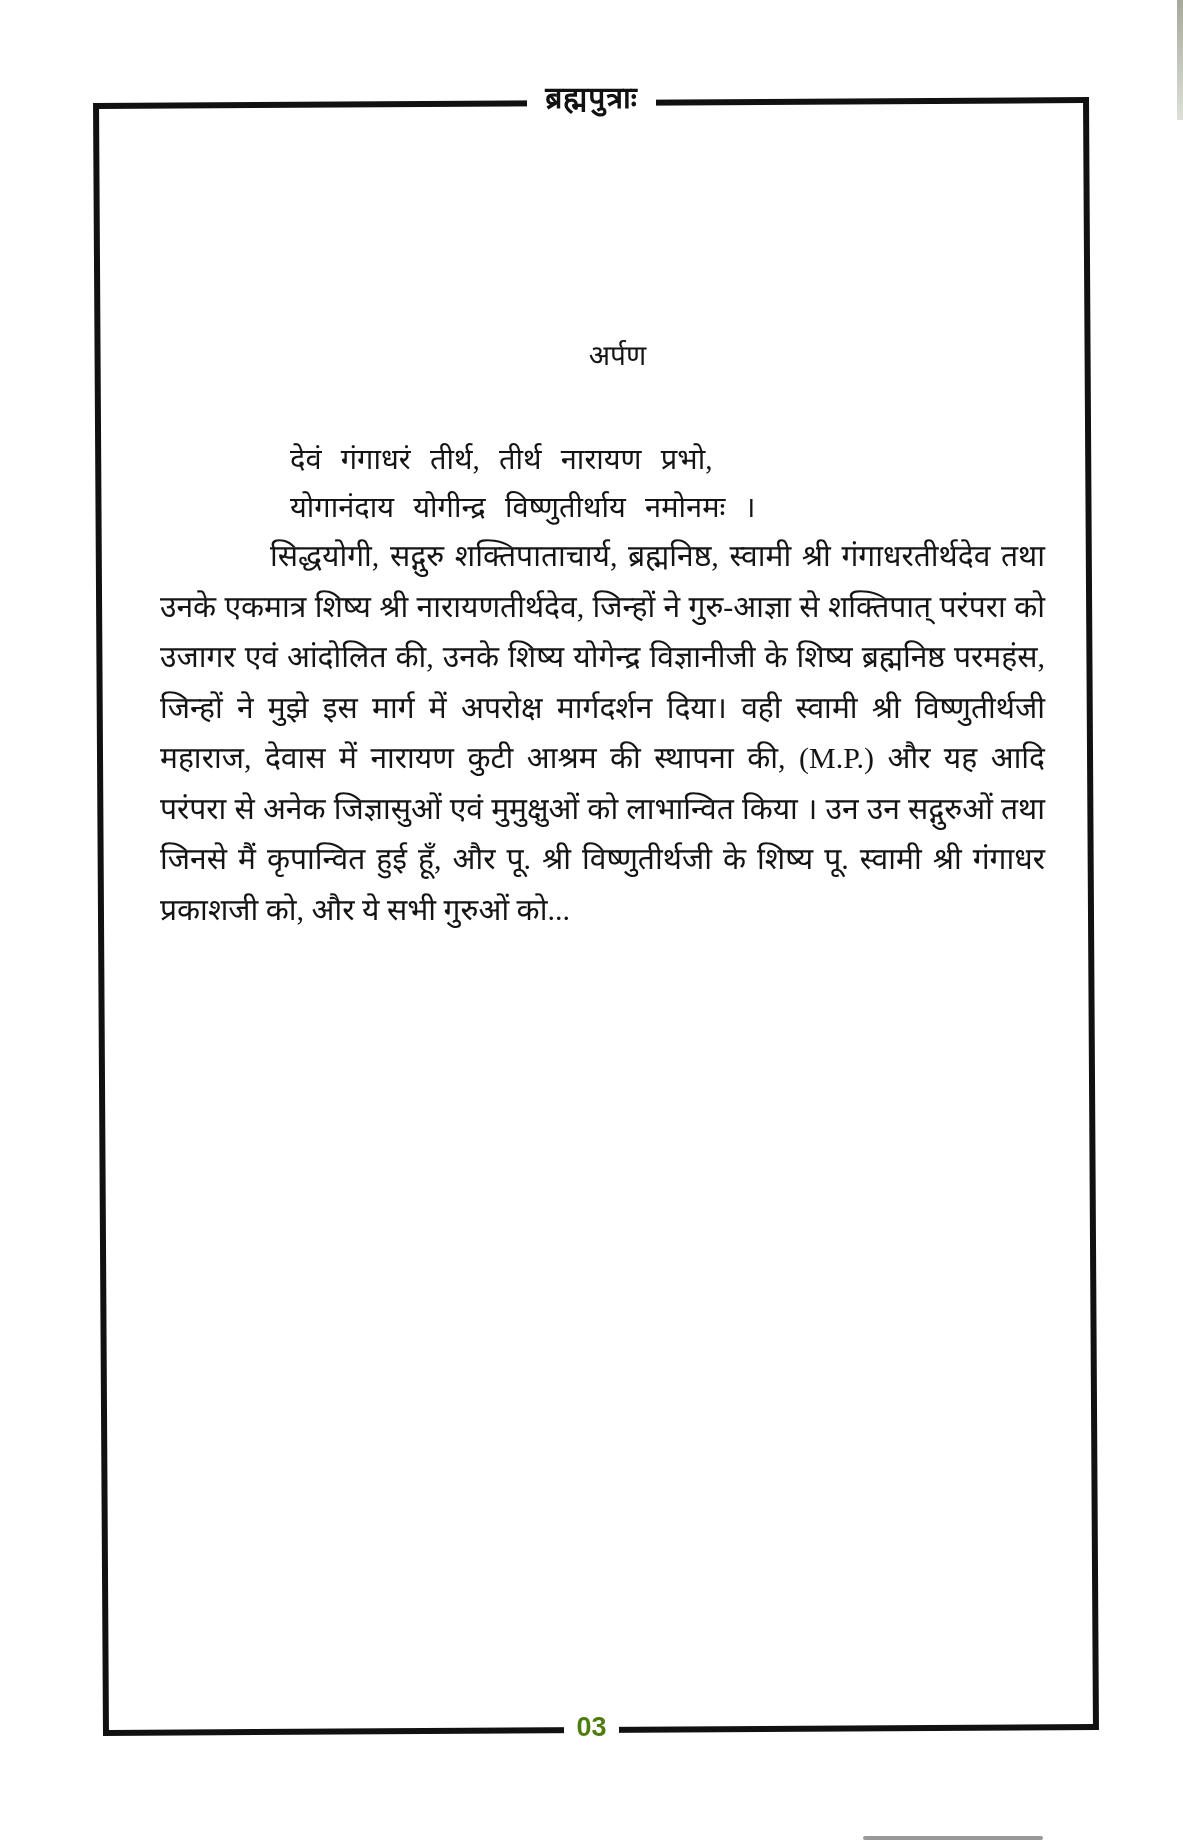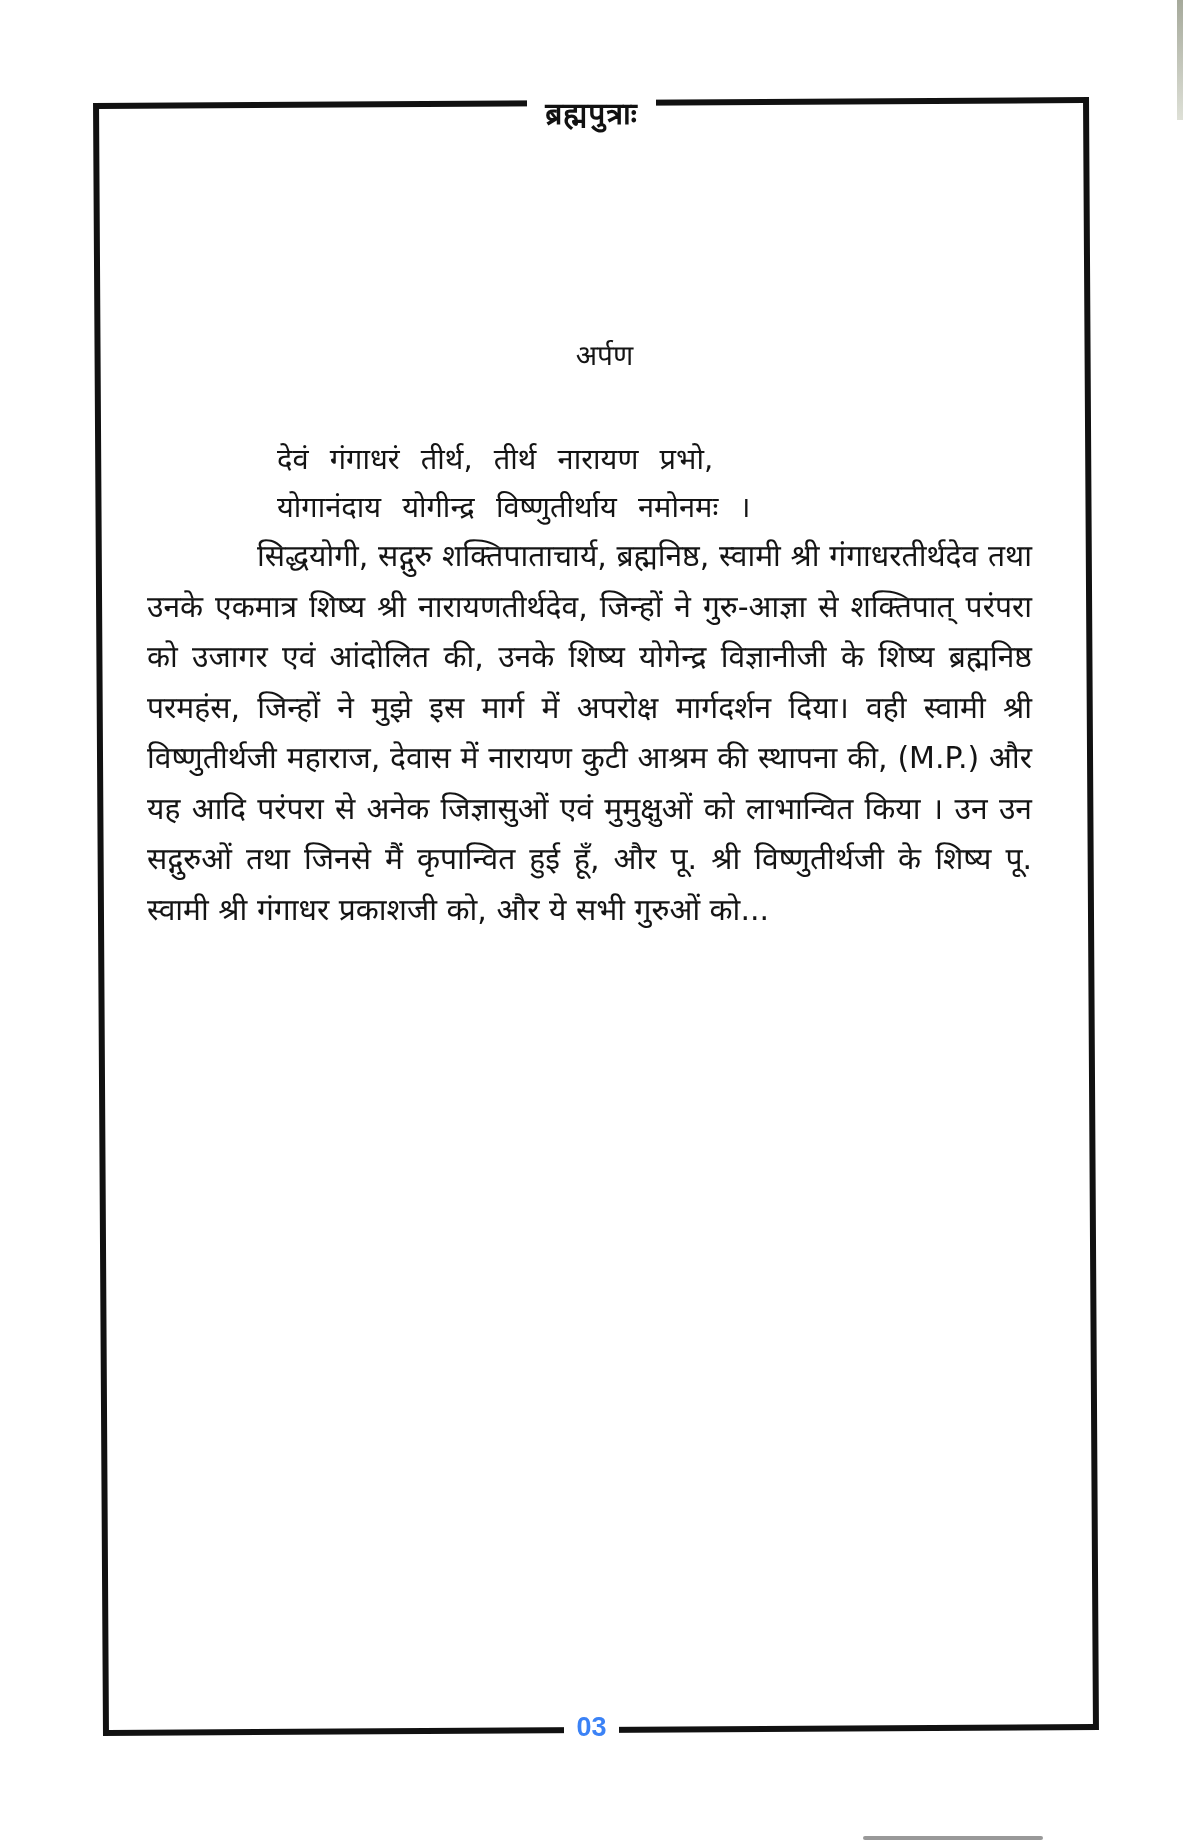--- a/index.html
+++ b/index.html
@@ -2,28 +2,28 @@
 <html><head>
 <meta charset="utf-8">
 <style>
   html, body { margin:0; padding:0; }
   body {
     width:1183px; height:1840px; background:#ffffff; position:relative; overflow:hidden;
     font-family:"DejaVu Sans", sans-serif; color:#141414;
   }
   .frame { position:absolute; left:98px; top:100px; width:996px; height:1633px;
     border:6px solid #111; box-sizing:border-box; transform:rotate(-0.35deg); transform-origin:50% 50%; }
-  .header-title { position:absolute; top:92px; left:0; width:100%; text-align:center; }
+  .header-title { position:absolute; top:76px; left:0; width:100%; text-align:center; }
   .header-title span { background:#fff; padding:0 18px; font-family:"DejaVu Serif", serif; font-weight:bold; font-size:30px; letter-spacing:1px; color:#111; }
   .footer-num { position:absolute; top:1712px; left:0; width:100%; text-align:center; }
-  .footer-num span { background:#fff; padding:0 12px; font-family:"Liberation Sans", sans-serif; font-weight:bold; font-size:27px; color:#3b82f6; }
+  .footer-num span { background:#fff; padding:0 12px; font-family:"Liberation Sans", sans-serif; font-weight:bold; font-size:27px; color:#4d7c0f; }
   .edge-shadow { position:absolute; right:0; top:0; width:6px; height:120px; background:linear-gradient(#6a7058,#c8ccbc); opacity:.6; }
   .edge-shadow2 { position:absolute; right:140px; bottom:0; width:180px; height:4px; background:#333; opacity:.5; border-radius:3px; }
 
-  .content { position:absolute; left:147px; top:335px; width:885px; }
+  .content { position:absolute; left:160px; top:335px; width:885px;font-family:Liberation Serif, serif; }
   .title { text-align:center; font-size:28px; margin:0 0 62px 30px; }
   .verse { padding-left:130px; font-size:29px; line-height:48px; word-spacing:12px; }
   .verse div { white-space:nowrap; }
   .para { font-size:30px; line-height:50.5px; text-align:justify; }
   .para p { margin:0; }
   .indent { text-indent:110px; }
   .closing { margin:0 0 0 110px; font-size:28px; line-height:48px; }
   .om { margin:2px 0 0 355px; font-size:28px; }
 </style>
 </head>

